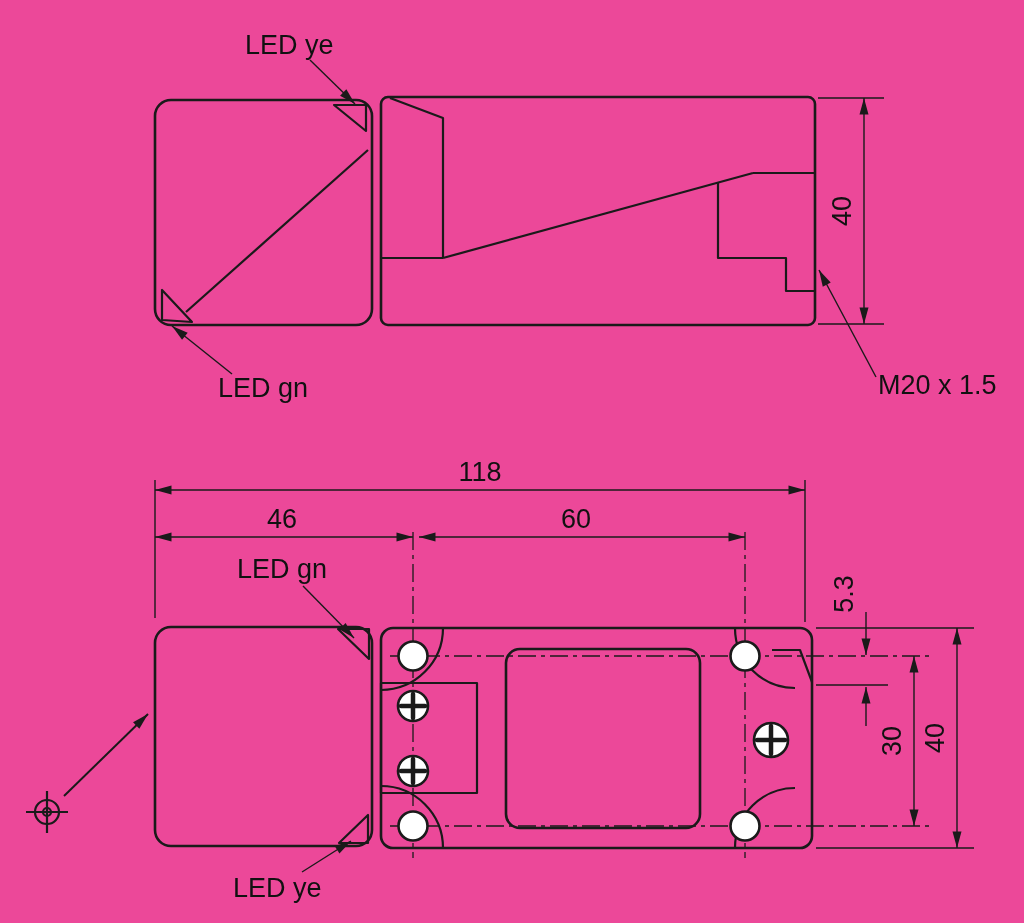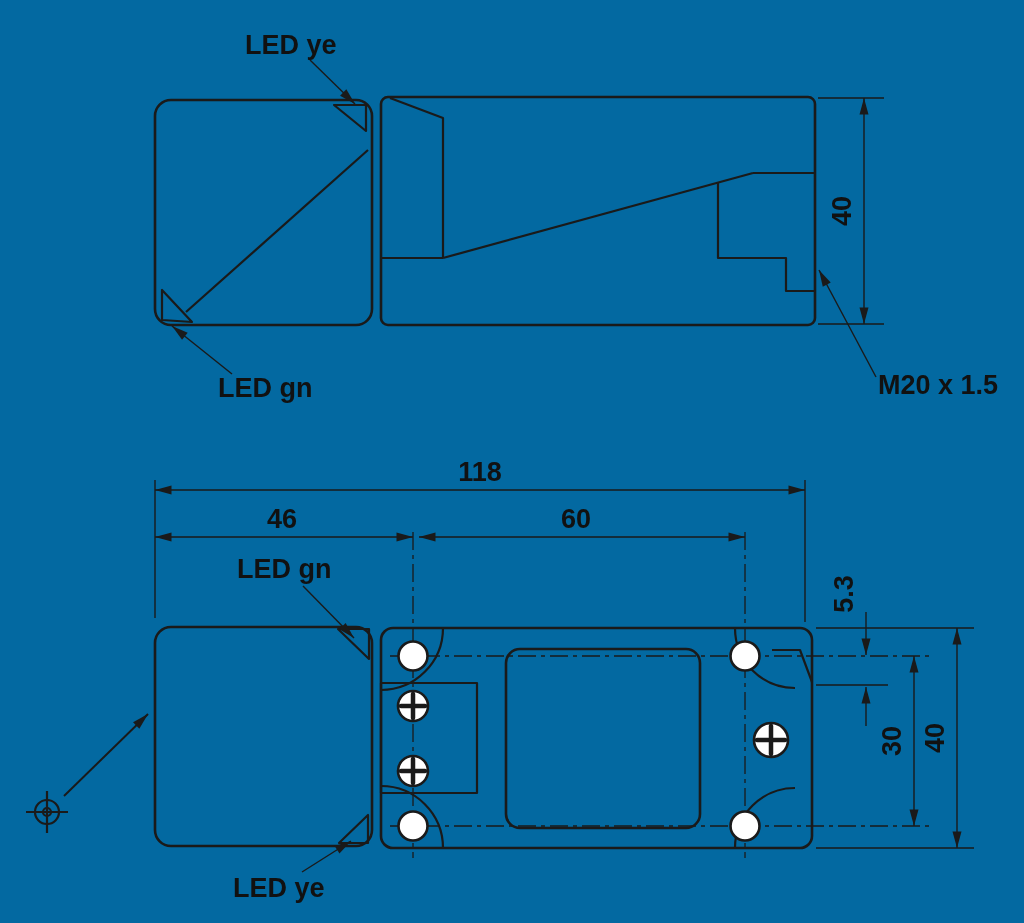--- a/index.html
+++ b/index.html
@@ -1,21 +1,20 @@
 <!DOCTYPE html>
 <html><head>
 <meta charset="utf-8">
 <style>
   html, body { margin: 0; padding: 0; background: #ffffff; }
   .stage {
     width: 1024px; height: 923px;
     position: relative;
-    background: #0369a1;
+    background: #ec4899;
     font-family: "Liberation Sans", sans-serif;
-    font-weight: bold;
   }
   svg { display: block; }
   svg text {
     font-family: "Liberation Sans", sans-serif;
     font-size: 27px;
     fill: #111111;
   }
   .outline  { fill: none; stroke: #1a1a1a; stroke-width: 2.6; stroke-linejoin: round; }
   .detail   { fill: none; stroke: #1a1a1a; stroke-width: 2.2; stroke-linejoin: round; }
   .thin     { fill: none; stroke: #1a1a1a; stroke-width: 1.4; }

